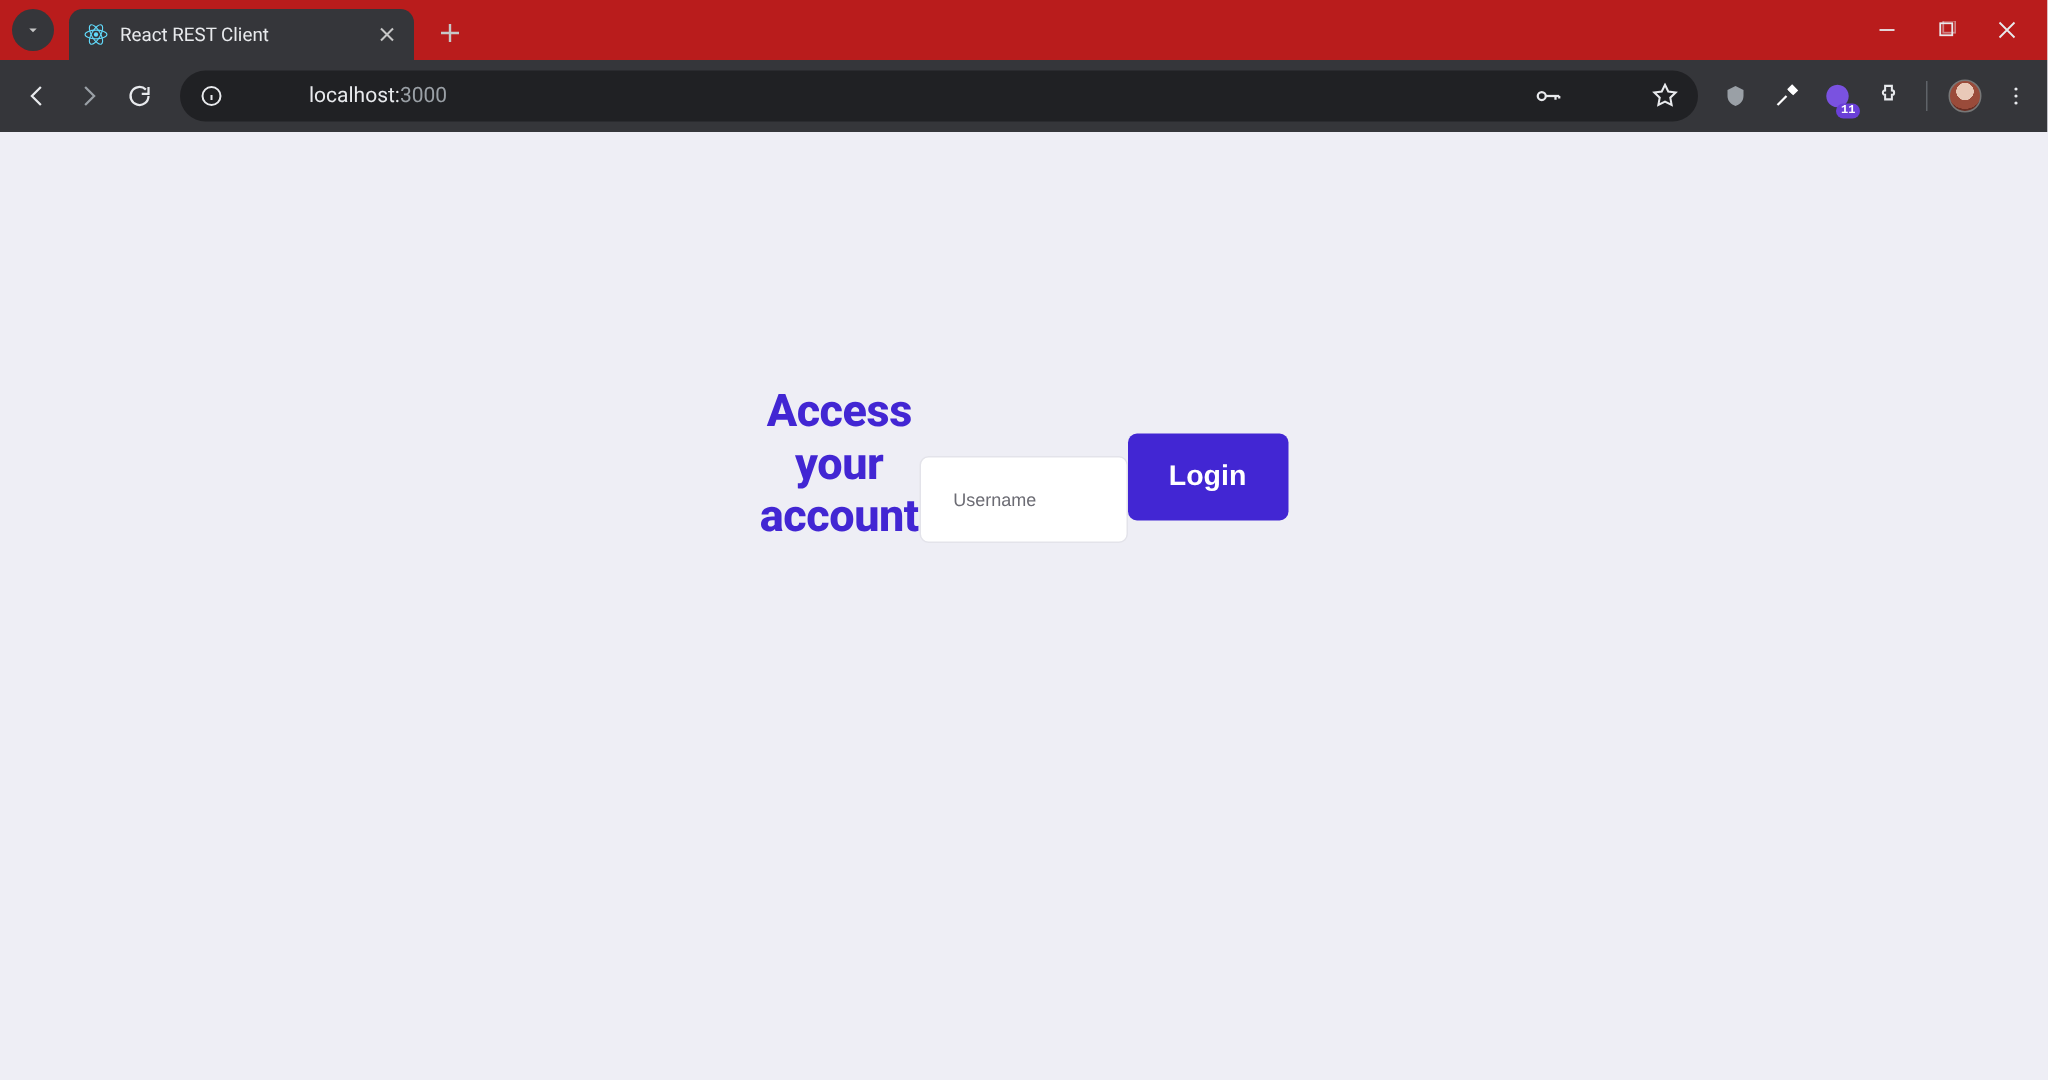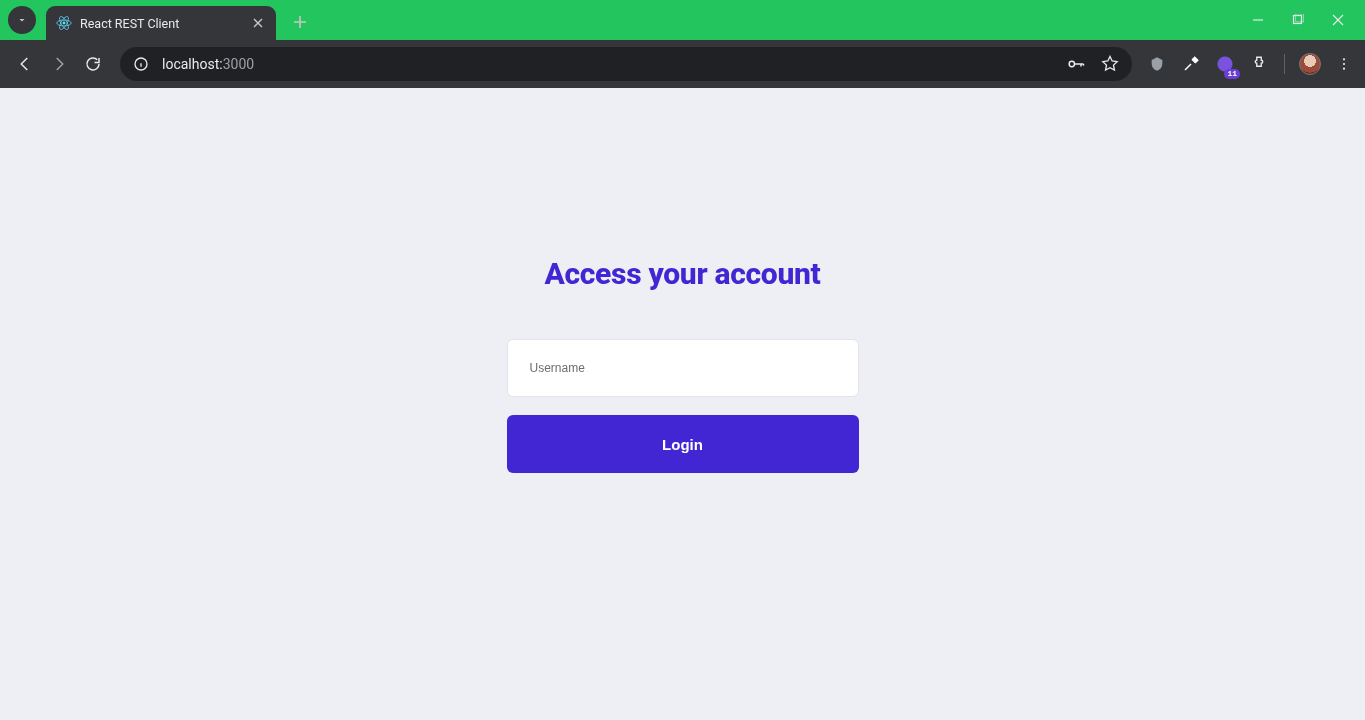--- a/index.html
+++ b/index.html
@@ -1,20 +1,20 @@
 <!DOCTYPE html>
 <html><head>
   <meta charset="utf-8">
   <style>
     * { margin: 0; padding: 0; box-sizing: border-box; }
     html, body { width: 1365px; height: 720px; font-family: -apple-system, BlinkMacSystemFont, "Segoe UI", Roboto, Arial, sans-serif; overflow: hidden; }
     body { background: #eeeef5; display: flex; flex-direction: column; }
 
     
-    .titlebar { height: 40px; background: #22c55e; display: flex; align-items: center; padding-left: 6px; padding-right: 8px; }
+    .titlebar { height: 40px; background: #b91c1c; display: flex; align-items: center; padding-left: 6px; padding-right: 8px; }
     .tab-dropdown {
       width: 28px; height: 28px; border-radius: 14px; background: #35363a;
       display: flex; align-items: center; justify-content: center; margin-right: 10px; margin-left:2px;
     }
     .tab-dropdown svg { fill: #c7c7c7; }
     .tab {
       height: 34px; min-width: 230px; background: #35363a; border-radius: 9px 9px 0 0;
       display: flex; align-items: center; padding: 0 10px; color: #e8eaed; font-size: 12.5px;
       position: relative; top: 3px;
     }
@@ -29,46 +29,46 @@
     .win-controls .wc { width: 18px; height: 18px; display:flex;align-items:center;justify-content:center;}
     .win-controls svg { stroke: #e8eaed; }
 
     
     .toolbar { height: 48px; background: #35363a; display:flex; align-items:center; padding: 0 8px;}
     .tbtn { width: 34px; height: 34px; display:flex; align-items:center;justify-content:center; border-radius:50%; }
     .tbtn svg { stroke: #9aa0a6; fill: none; }
     .tbtn.enabled svg { stroke: #e8eaed; }
     .omnibox {
       flex: 1; height: 34px; background: #202124; border-radius: 17px; margin: 0 8px 0 10px;
-      display: flex; align-items: center; padding: 0 12px; color: #e8eaed; font-size: 14px;
+      display: flex; align-items: center; padding: 0 12px; color: #e8eaed; font-size: 14px; gap: 44px;
     }
     .omnibox .url-info { width:18px; height:18px; margin-right:12px; display:flex;align-items:center;justify-content:center;}
     .omnibox .url { flex: 1; color:#e8eaed; }
     .omnibox .url .dim { color:#9aa0a6; }
     .omnibox .oicon { width:20px;height:20px;margin-left:14px;display:flex;align-items:center;justify-content:center;}
     .ext { display:flex; align-items:center; gap: 8px; padding-left:4px;}
     .ext .eicon { width:26px;height:26px;display:flex;align-items:center;justify-content:center;border-radius:50%; position:relative;}
     .ext .sep { width:1px; height:20px; background:#5f6368; margin:0 4px;}
     .avatar { width:22px;height:22px;border-radius:50%; background: radial-gradient(circle at 50% 35%, #e9c9b8 0 35%, #9a4b3a 36% 70%, #6b2e23 71% 100%); border:1px solid #777;}
     .badge { position:absolute; bottom:-2px; right:-2px; background:#6a3fd8; color:#fff; font-size:8px; font-weight:700; padding:1px 3px; border-radius:6px; line-height:1;font-family:Liberation Mono, monospace;}
 
     
     .viewport { flex: 1; background: #eeeef5; display:flex; align-items:flex-start; justify-content:center;}
-    .login-wrap { margin-top: 168px; width: 352px; display:flex; flex-direction:column; align-items:center; }
+    .login-wrap { margin-top: 168px; width: 352px; display:flex; flex-direction:row; align-items:center; }
     .login-title { font-size: 30px; font-weight: 800; color:#4226d3; text-align:center; letter-spacing:-0.3px;}
     .field {
       margin-top: 18px; width:100%;
       height: 58px; background:#fff; border:1px solid #e3e3ea; border-radius:6px;
       font-size:12px; color:#0c4a6e; padding: 0 22px; outline:none;
     }
     .field::placeholder { color:#6c6c74; }
     .field.first { margin-top: 48px; }
     .login-btn {
       margin-top: 18px; width:100%; height:58px; background:#4226d3; color:#fff;
-      border:none; border-radius:6px; font-size:15px; font-weight:700; cursor:pointer;
+      border:none; border-radius:6px; font-size:19px; font-weight:700; cursor:pointer;
     }
   </style>
 </head>
 <body>
 
 <div class="titlebar">
   <div class="tab-dropdown">
     <svg width="12" height="12" viewBox="0 0 24 24">
         <path d="M7 10l5 5 5-5z"></path>
       </svg>

